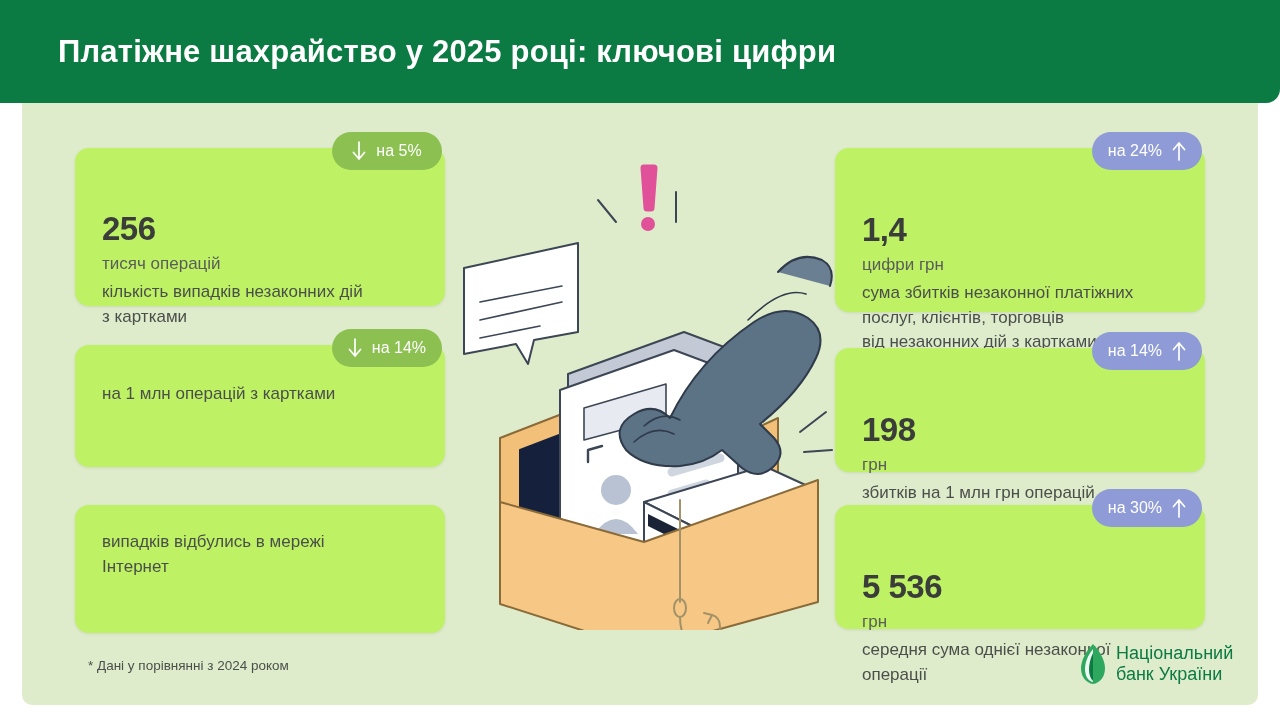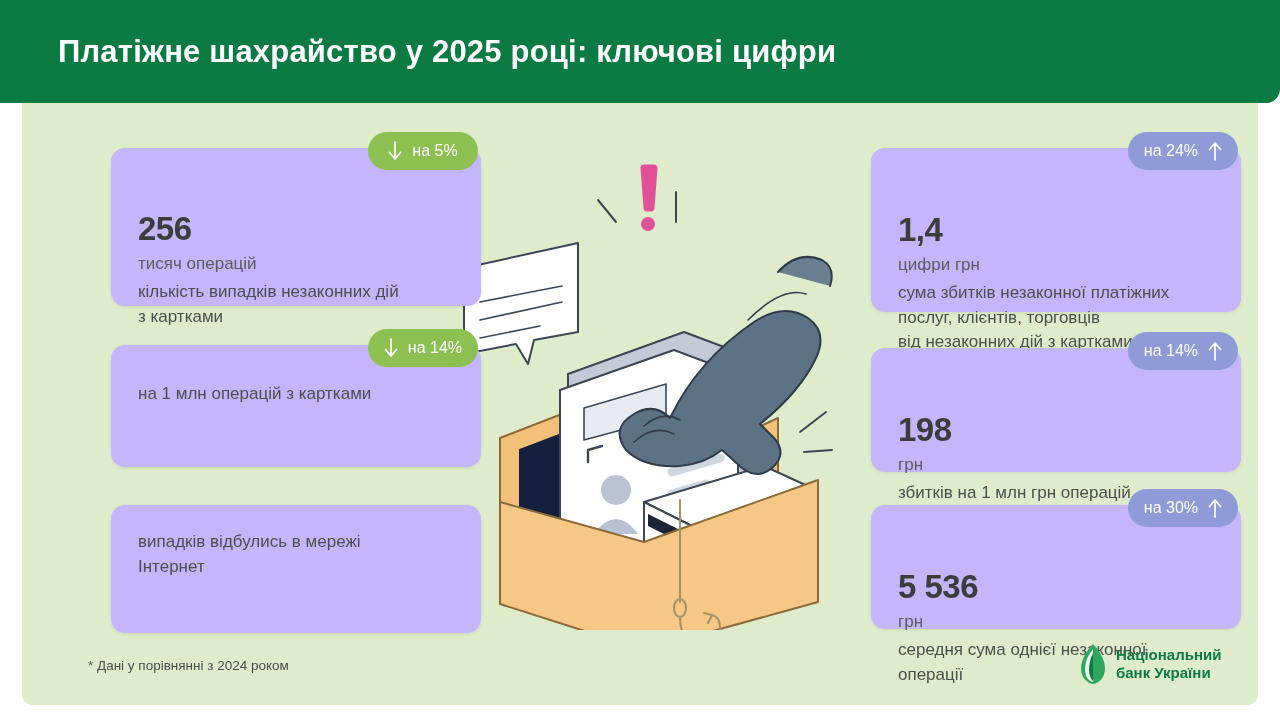--- a/index.html
+++ b/index.html
@@ -30,24 +30,23 @@
   
   .panel{
     position:absolute;left:22px;top:103px;width:1236px;height:602px;
     background:#dfeccb;
     border-bottom-left-radius:10px;border-bottom-right-radius:10px;
   }
 
   
   .card{
     position:absolute;
-    background:#c4b5fd;
+    background:#bef264;
     border-radius:14px;
     box-shadow:0 1px 3px rgba(40,60,30,.10);
-    margin-left:36px;
   }
   .card-inner{position:relative;width:100%;height:100%;}
   .card-body{
     position:absolute;left:27px;right:18px;top:0;
   }
   .headline{
     font-size:17px;line-height:1.45;color:#4b4f4b;
     white-space:pre-line;
   }
   .big{
@@ -101,21 +100,21 @@
   .footnote{
     position:absolute;left:88px;top:658px;
     font-size:13.5px;color:#4b4f4b;
   }
   .logo{
     position:absolute;left:1080px;top:643px;
     display:flex;align-items:center;gap:10px;
   }
   .logo-mark{width:26px;height:42px;flex:none;}
   .logo-text{
-    font-size:15px;font-weight:bold;color:#0b7a43;line-height:1.18;
+    font-size:18px;font-weight:normal;color:#0b7a43;line-height:1.18;
     white-space:pre-line;
   }
 
   
   .illustration{
     position:absolute;left:448px;top:150px;width:390px;height:480px;
   }
 </style>
 </head>
 <body>

